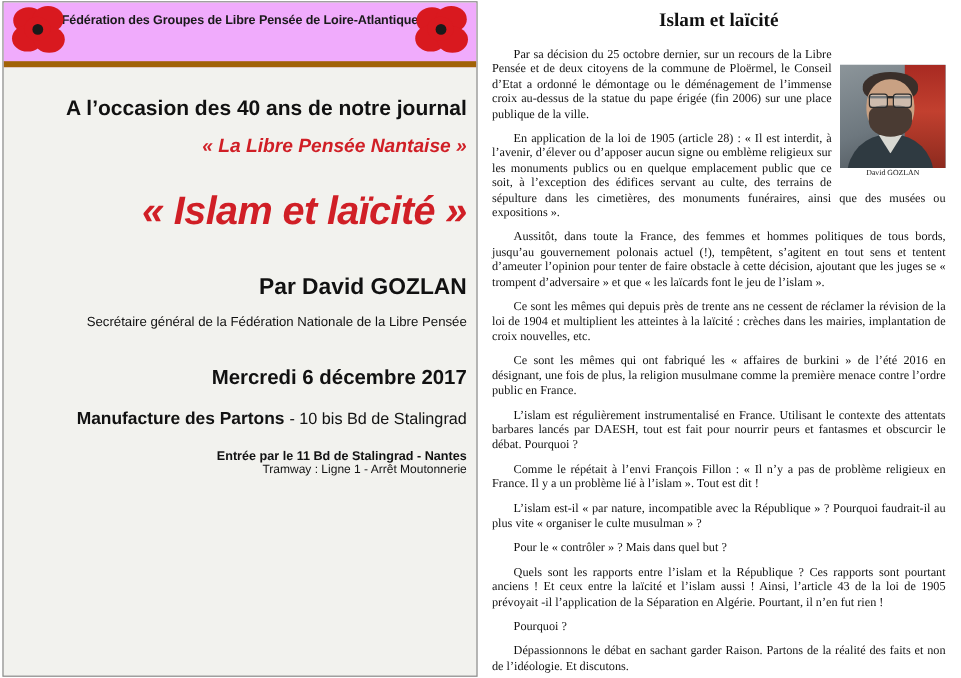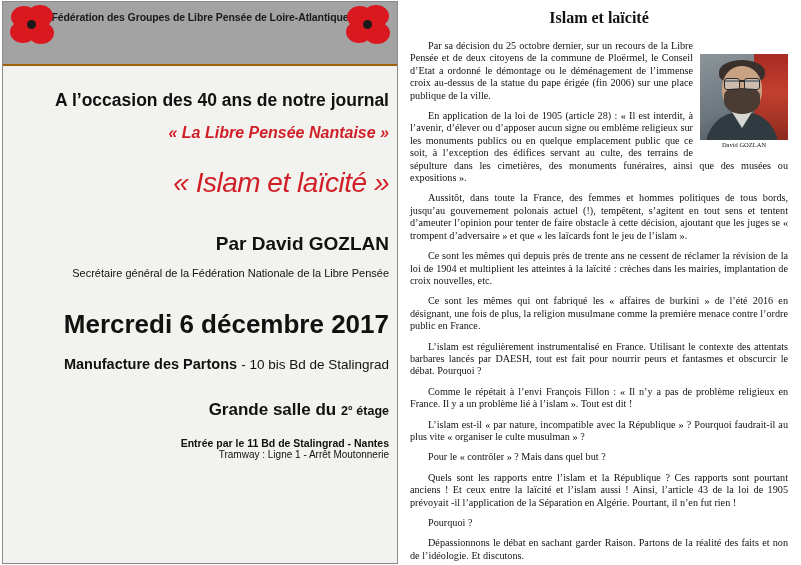--- a/index.html
+++ b/index.html
@@ -26,23 +26,23 @@
     width: 396px;
     height: 563px;
     margin: 1px 0 0 2px;
     border: 1px solid #8a8a8a;
     background: #f2f2ee;
     box-sizing: border-box;
     overflow: hidden;
   }
   .poster-header {
     position: relative;
-    height: 64px;
-    background: #a3a3a3;
-    border-bottom: 2px solid #a16207;
+    height: 54px;
+    background: #f0abfc;
+    border-bottom: 5px solid #a16207;
     text-align: center;
     padding-top: 9px;
     box-sizing: border-box;
   }
   .org-name {
     font-size: 10.5px;
     font-weight: bold;
     color: #1a1a1a;
     letter-spacing: -0.1px;
   }
@@ -104,40 +104,40 @@
     font-size: 23px;
     font-weight: bold;
     color: #111;
     margin-top: 28px;
     letter-spacing: -0.3px;
   }
   .line-conf .sel {
     background: #b9b9b9;
   }
   .line-title {
-    font-size: 28px;
-    font-weight: normal;
+    font-size: 33px;
+    font-weight: bold;
     font-style: italic;
     color: #d01f26;
     margin-top: 25px;
     letter-spacing: -0.5px;
   }
   .line-author {
     font-size: 19px;
     font-weight: bold;
     color: #111;
     margin-top: 34px;
   }
   .line-role {
     font-size: 11px;
     color: #111;
     margin-top: 12px;
   }
   .line-date {
-    font-size: 26px;
+    font-size: 17px;
     font-weight: bold;
     color: #111;
     margin-top: 30px;
   }
   .line-venue {
     font-size: 14.5px;
     font-weight: bold;
     color: #111;
     margin-top: 16px;
   }
@@ -308,21 +308,20 @@
     </div>
 
     <div class="poster-body">
       <div class="line-occasion">A l’occasion des 40 ans de notre journal</div>
       <div class="line-journal">« La Libre Pensée Nantaise »</div>
       <div class="line-title">« Islam et laïcité »</div>
       <div class="line-author">Par David GOZLAN</div>
       <div class="line-role">Secrétaire général de la Fédération Nationale de la Libre Pensée</div>
       <div class="line-date">Mercredi 6 décembre 2017</div>
       <div class="line-venue"><span>Manufacture des Partons</span> <span class="addr">- 10 bis Bd de Stalingrad</span></div>
-      <div class="line-hall"><span>Grande salle du</span> <span class="floor">2° étage</span></div>
       <div class="line-entry">Entrée par le 11 Bd de Stalingrad - Nantes</div>
       <div class="line-tram">Tramway : Ligne 1  -  Arrêt Moutonnerie</div>
     </div>
   </div>
 
   <div class="article">
     <div class="article-title">Islam et laïcité</div>
 
     <div class="photo-wrap">
       <div class="photo">

